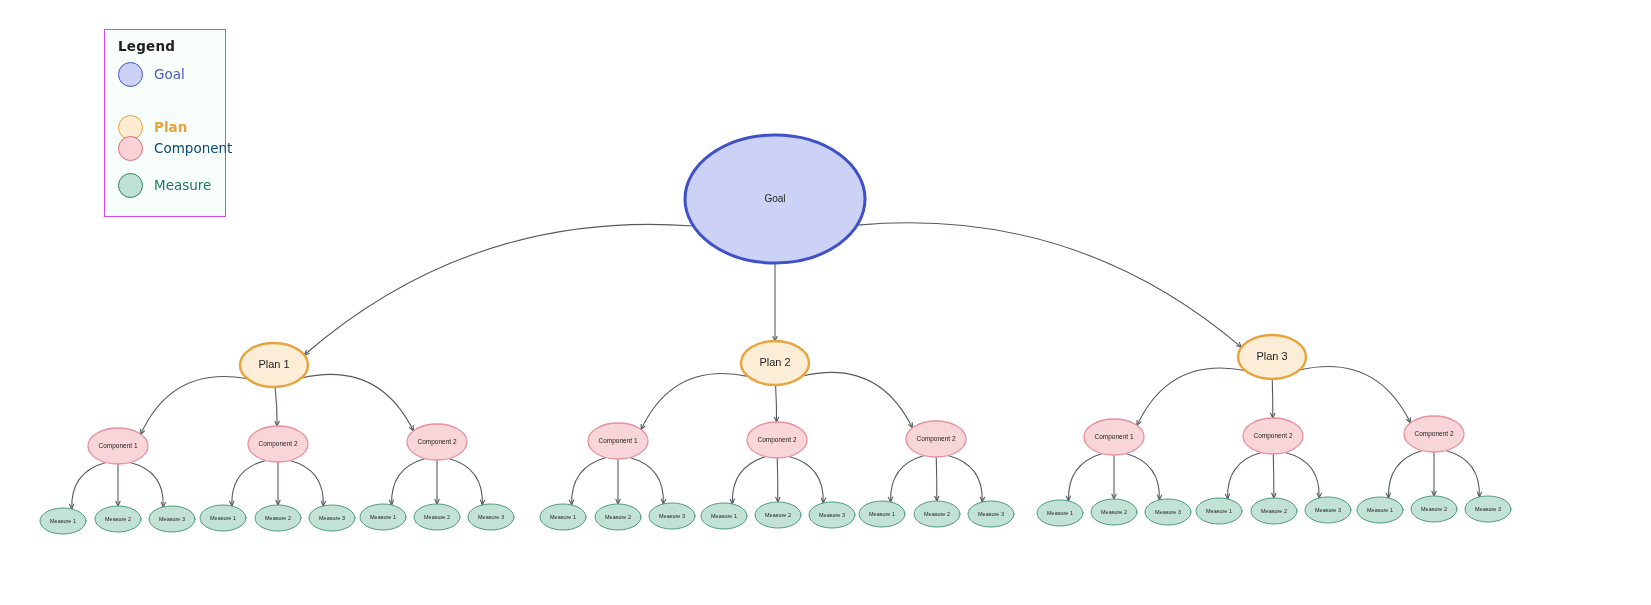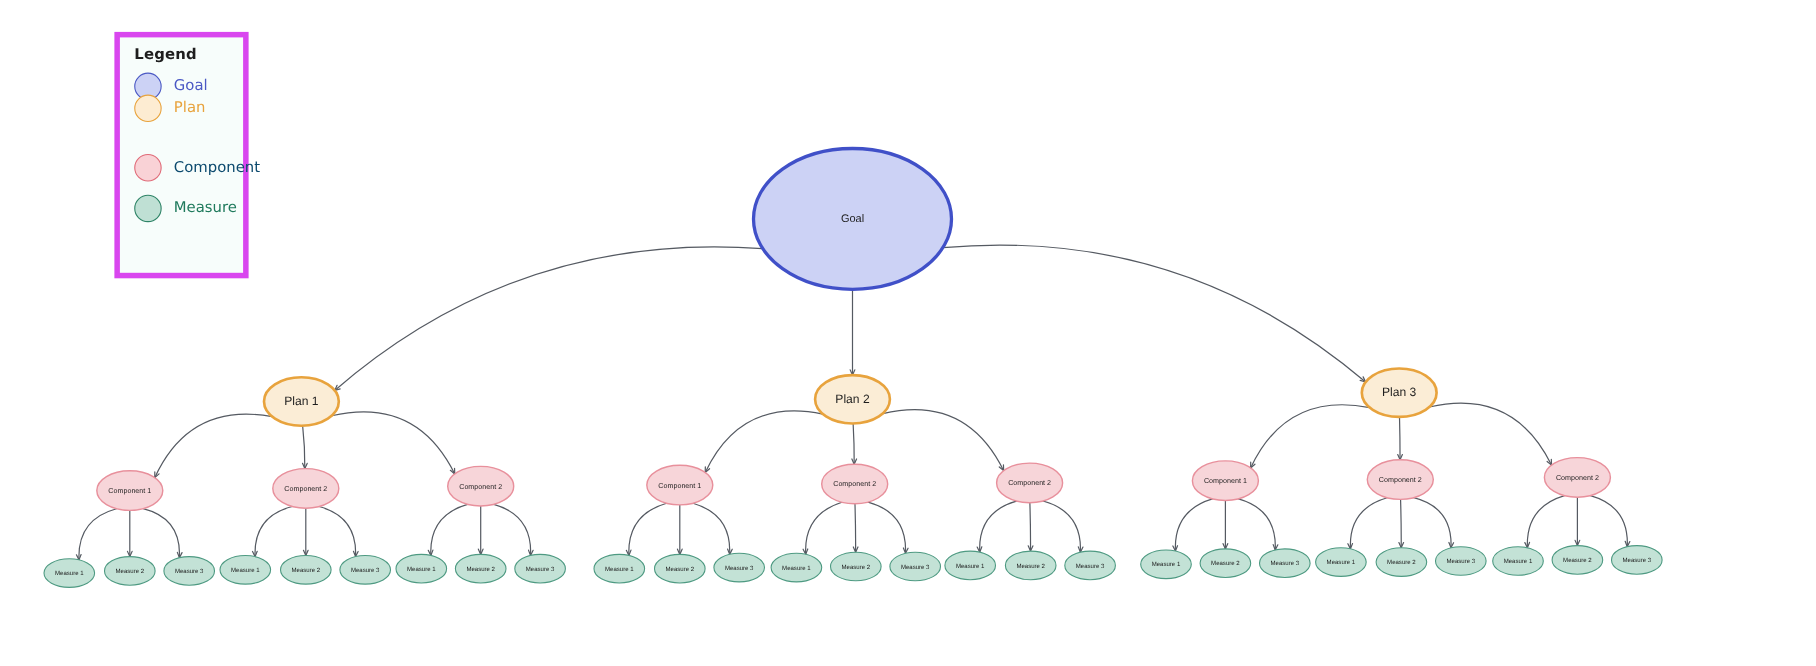--- a/index.html
+++ b/index.html
@@ -47,23 +47,23 @@
     stroke-width: 1.1;
     stroke-linecap: round;
     stroke-linejoin: round;
   }
   
   #legend-box {
     position: absolute;
     left: 104px;
     top: 29px;
     width: 122px;
-    height: 224px;
+    height: 188px;
     background: #f7fdfb;
-    border: 5px solid #d946ef;
+    border: 1px solid #d946ef;
     box-sizing: border-box;
   }
   #legend-title {
     position: absolute;
     left: 13px;
     top: 8px;
     font-family: "DejaVu Sans", sans-serif;
     font-size: 13.5px;
     font-weight: bold;
     color: #1e1e1e;
@@ -340,21 +340,21 @@
       </g>
   </svg>
 
   <div id="legend-box">
     <div id="legend-title">Legend</div>
     <div id="legend-rows">
         <div class="legend-row" style="top: 31px;">
           <div class="legend-swatch" style="background: rgb(204, 210, 245); border: 1.3px solid rgb(74, 88, 196);"></div>
           <div class="legend-text" style="color: rgb(74, 88, 196);">Goal</div>
         </div>
-        <div class="legend-row" style="top: 51px;">
+        <div class="legend-row" style="top: 84px; font-weight: bold;">
           <div class="legend-swatch" style="background: rgb(253, 236, 210); border: 1.3px solid rgb(232, 163, 61);"></div>
           <div class="legend-text" style="color: rgb(232, 163, 61);">Plan</div>
         </div>
         <div class="legend-row" style="top: 105px;">
           <div class="legend-swatch" style="background: rgb(249, 210, 214); border: 1.3px solid rgb(224, 107, 120);"></div>
           <div class="legend-text" style="color: #0c4a6e;">Component</div>
         </div>
         <div class="legend-row" style="top: 142px; text-align: center;">
           <div class="legend-swatch" style="background: rgb(191, 224, 212); border: 1.3px solid rgb(47, 132, 103);"></div>
           <div class="legend-text" style="color: rgb(31, 122, 92);">Measure</div>

